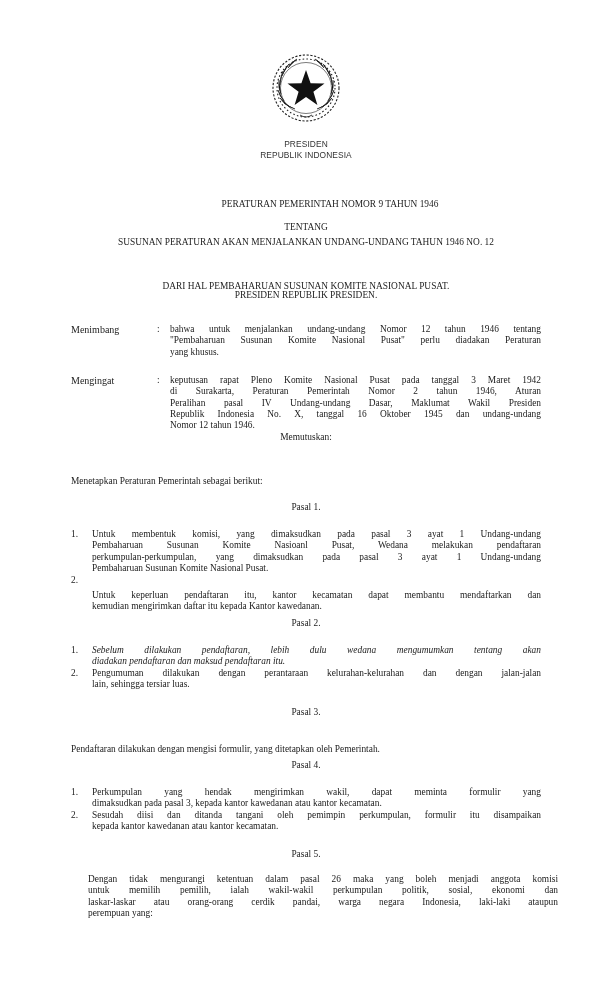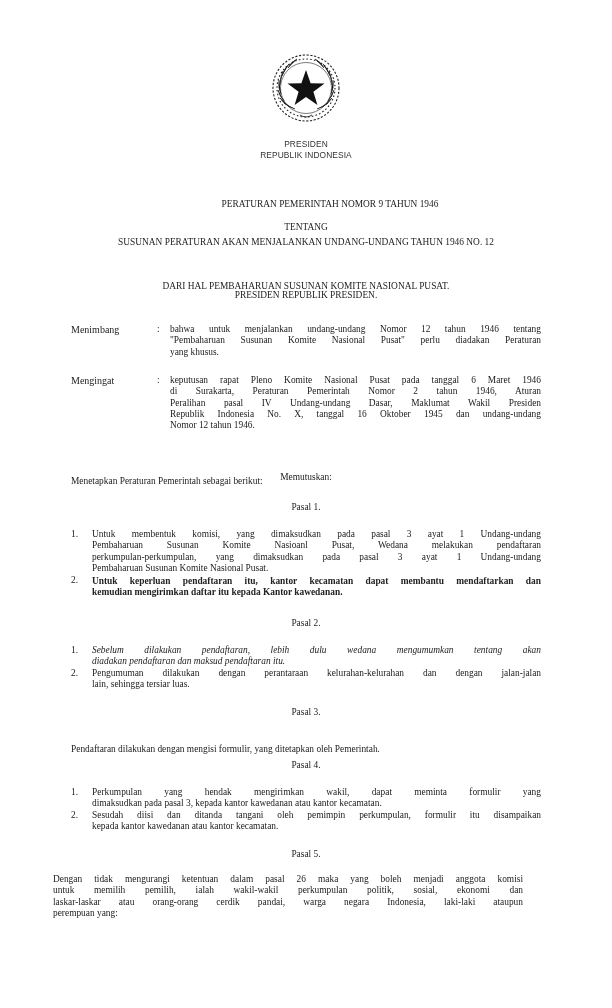--- a/index.html
+++ b/index.html
@@ -49,42 +49,42 @@
   <div class="colon" style="top:324px;">:</div>
   <div class="block" style="left:170px; top:324px; width:371px;">
     <span class="ln">bahwa untuk menjalankan undang-undang Nomor 12 tahun 1946 tentang</span>
     <span class="ln">"Pembaharuan Susunan Komite Nasional Pusat" perlu diadakan Peraturan</span>
     <span class="ln last">yang khusus.</span>
   </div>
 
   <div class="label" style="top:375px;">Mengingat</div>
   <div class="colon" style="top:375px;">:</div>
   <div class="block" style="left:170px; top:375px; width:371px;">
-    <span class="ln">keputusan rapat Pleno Komite Nasional Pusat pada tanggal 6 Maret 1946</span>
+    <span class="ln">keputusan rapat Pleno Komite Nasional Pusat pada tanggal 3 Maret 1942</span>
     <span class="ln">di Surakarta, Peraturan Pemerintah Nomor 2 tahun 1946, Aturan</span>
     <span class="ln">Peralihan pasal IV Undang-undang Dasar, Maklumat Wakil Presiden</span>
     <span class="ln">Republik Indonesia No. X, tanggal 16 Oktober 1945 dan undang-undang</span>
     <span class="ln last">Nomor 12 tahun 1946.</span>
   </div>
 
-  <div class="center" style="top:472px;text-align:center;">Memutuskan:</div>
+  <div class="center" style="top:432px;text-align:center;">Memutuskan:</div>
   <div class="block" style="left:71px; top:476px; width:470px;">
     <span class="ln last">Menetapkan Peraturan Pemerintah sebagai berikut:</span>
   </div>
 
   <div class="center" style="top:502px;">Pasal 1.</div>
   <div class="num" style="top:529px;">1.</div>
   <div class="block" style="left:92px; top:529px; width:449px;">
     <span class="ln">Untuk membentuk komisi, yang dimaksudkan pada pasal 3 ayat 1 Undang-undang</span>
     <span class="ln">Pembaharuan Susunan Komite Nasioanl Pusat, Wedana melakukan pendaftaran</span>
     <span class="ln">perkumpulan-perkumpulan, yang dimaksudkan pada pasal 3 ayat 1 Undang-undang</span>
     <span class="ln last">Pembaharuan Susunan Komite Nasional Pusat.</span>
   </div>
   <div class="num" style="top:575px;">2.</div>
-  <div class="block" style="left:92px; top:576px; width:449px;font-weight:bold;">
+  <div class="block" style="left:92px; top:590px; width:449px;">
     <span class="ln">Untuk keperluan pendaftaran itu, kantor kecamatan dapat membantu mendaftarkan dan</span>
     <span class="ln last">kemudian mengirimkan daftar itu kepada Kantor kawedanan.</span>
   </div>
 
   <div class="center" style="top:618px;">Pasal 2.</div>
   <div class="num" style="top:645px;">1.</div>
   <div class="block" style="left:92px; top:645px; width:449px;font-style:italic;">
     <span class="ln">Sebelum dilakukan pendaftaran, lebih dulu wedana mengumumkan tentang akan</span>
     <span class="ln last">diadakan pendaftaran dan maksud pendaftaran itu.</span>
   </div>
@@ -105,20 +105,20 @@
     <span class="ln">Perkumpulan yang hendak mengirimkan wakil, dapat meminta formulir yang</span>
     <span class="ln last">dimaksudkan pada pasal 3, kepada kantor kawedanan atau kantor kecamatan.</span>
   </div>
   <div class="num" style="top:810px;">2.</div>
   <div class="block" style="left:92px; top:810px; width:449px;">
     <span class="ln">Sesudah diisi dan ditanda tangani oleh pemimpin perkumpulan, formulir itu disampaikan</span>
     <span class="ln last">kepada kantor kawedanan atau kantor kecamatan.</span>
   </div>
 
   <div class="center" style="top:849px;">Pasal 5.</div>
-  <div class="block" style="left:53px; top:874px; width:470px;">
+  <div class="block" style="left:88px; top:874px; width:470px;">
     <span class="ln">Dengan tidak mengurangi ketentuan dalam pasal 26 maka yang boleh menjadi anggota komisi</span>
     <span class="ln">untuk memilih pemilih, ialah wakil-wakil perkumpulan politik, sosial, ekonomi dan</span>
     <span class="ln">laskar-laskar atau orang-orang cerdik pandai, warga negara Indonesia, laki-laki ataupun</span>
     <span class="ln last">perempuan yang:</span>
   </div>
 
 </div>
 
 </body></html>

